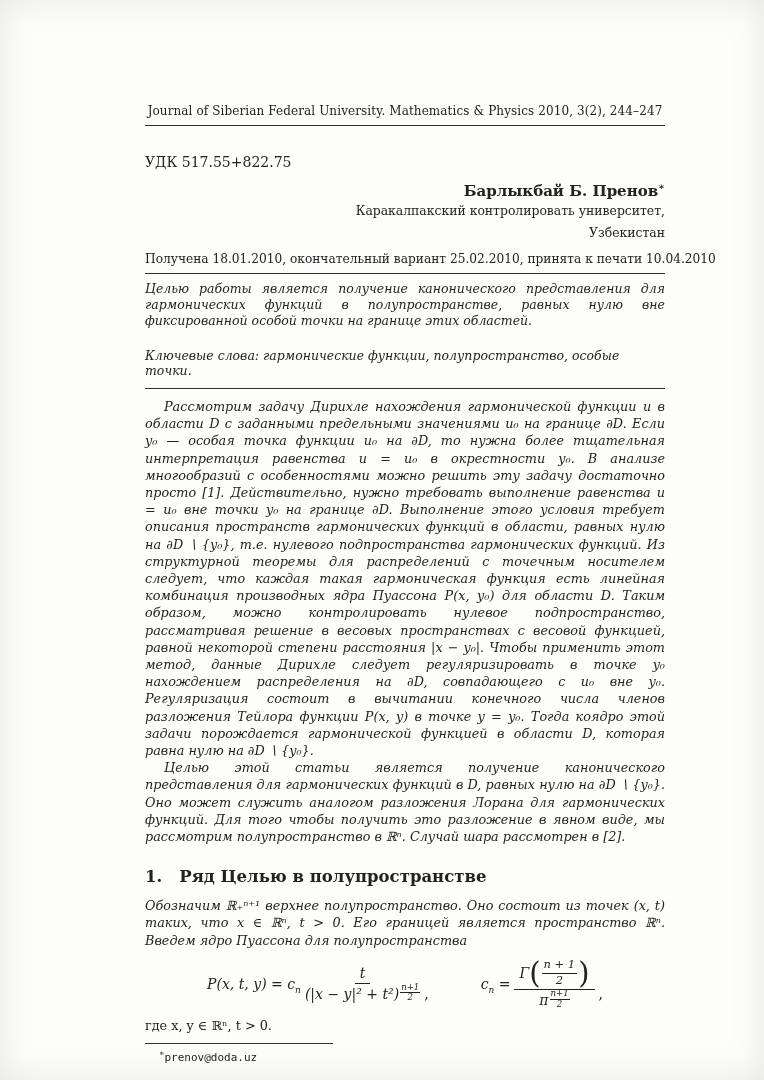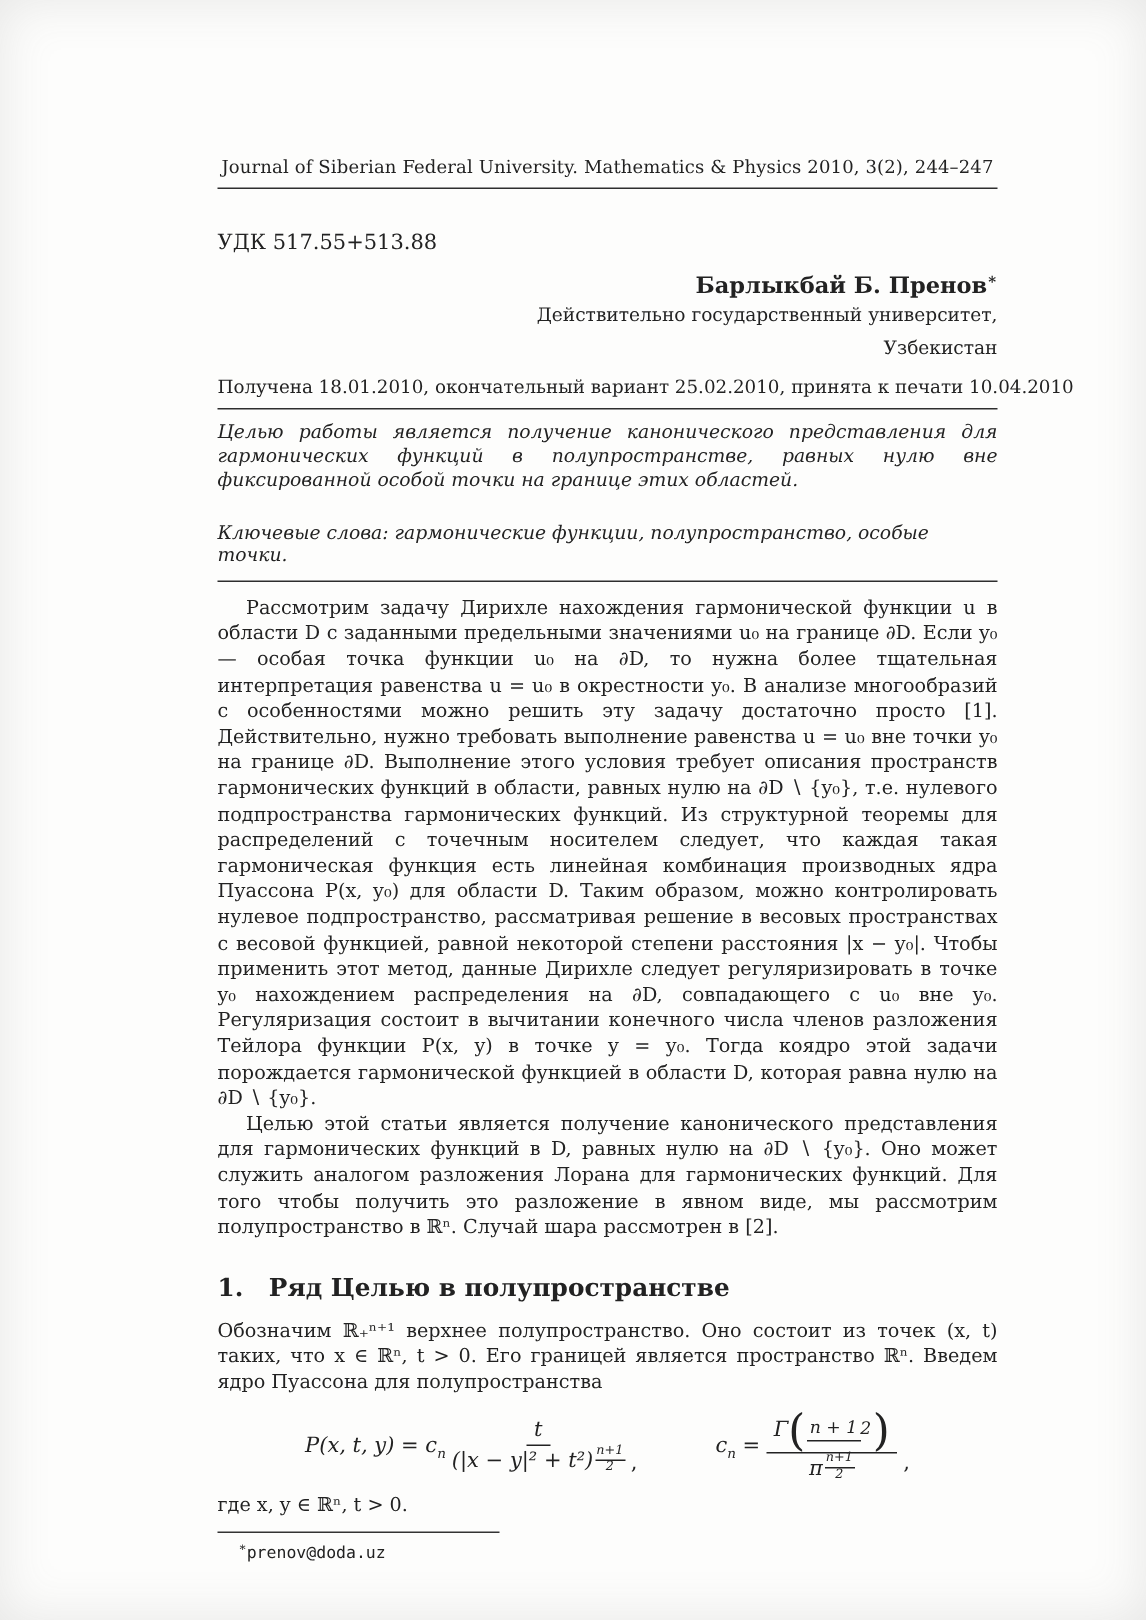--- a/index.html
+++ b/index.html
@@ -69,21 +69,21 @@
     text-align: justify;
   }
   .keywords {
     margin-top: 19px;
     font-style: italic;
     font-size: 12.5px;
     padding-bottom: 10px;
     border-bottom: 1px solid #2e2e2e;
   }
 
-  .body-text { margin-top: 9px; font-size: 12.8px; line-height: 17.2px; }
+  .body-text { margin-top: 9px; font-size: 12.8px; line-height: 17.2px; font-style: italic; }
   .body-text p { margin: 0; text-align: justify; }
   .body-text p.indent { text-indent: 19px; }
 
   .section-heading {
     margin-top: 22px;
     margin-bottom: 11px;
     font-size: 16.5px;
     font-weight: bold;
     display: flex;
     gap: 17px;
@@ -102,21 +102,21 @@
   .frac { display: inline-flex; flex-direction: column; align-items: center; margin: 0 4px; }
   .frac > .num { border-bottom: 1px solid #222; padding: 0 5px 2px 5px; display: flex; align-items: center; }
   .frac > .den { padding-top: 2px; display: flex; align-items: flex-start; justify-content: center; }
   .supfrac {
     display: inline-flex; flex-direction: column; align-items: center;
     font-size: 8.5px; line-height: 1.15; font-style: italic;
     position: relative; top: -3px; margin-left: 1px;
   }
   .supfrac .sfn { border-bottom: 0.8px solid #222; padding: 0 1px; }
   .innerfrac {
-    display: inline-flex; flex-direction: row; align-items: center;
+    display: inline-flex; flex-direction: column; align-items: center;
     font-size: 11.5px; line-height: 1.2; margin: 0 1px; justify-content: space-between;
   }
   .innerfrac .ifn { border-bottom: 0.8px solid #222; padding: 0 2px 1px 2px; }
   .bigparen { font-size: 29px; font-weight: 400; line-height: 0.9; font-style: normal; }
   .comma { position: relative; top: 9px; font-style: normal; }
 
   .after-formula { font-size: 12.8px; margin-top: 4px; }
 
   .footnote-block { margin-top: 10px; font-size: 12px; }
   .footnote-rule { width: 188px; border-top: 1px solid #333; margin-bottom: 5px; }
@@ -124,27 +124,27 @@
   .footnote-email sup { font-size: 8px; font-family: "DejaVu Serif", serif; }
 </style>
 </head>
 <body>
 
 <div class="page">
   <div class="content">
 
     <div class="journal-line">Journal of Siberian Federal University. Mathematics &amp; Physics 2010, 3(2), 244–247</div>
 
-    <div class="udc">УДК 517.55+513.88</div>
+    <div class="udc">УДК 517.55+822.75</div>
 
 
     <div class="author"><span>Барлыкбай Б. Пренов</span><sup>∗</sup></div>
 
     <div class="affiliation">
-      <div>Действительно государственный университет,</div>
+      <div>Каракалпакский контролировать университет,</div>
       <div class="country">Узбекистан</div>
     </div>
 
     <div class="received">Получена 18.01.2010, окончательный вариант 25.02.2010, принята к печати 10.04.2010</div>
 
     <div class="abstract">Целью работы является получение канонического представления для гармонических функций в полупространстве, равных нулю вне фиксированной особой точки на границе этих областей.</div>
 
     <div class="keywords">Ключевые слова: гармонические функции, полупространство, особые точки.</div>
 
     <div class="body-text">

